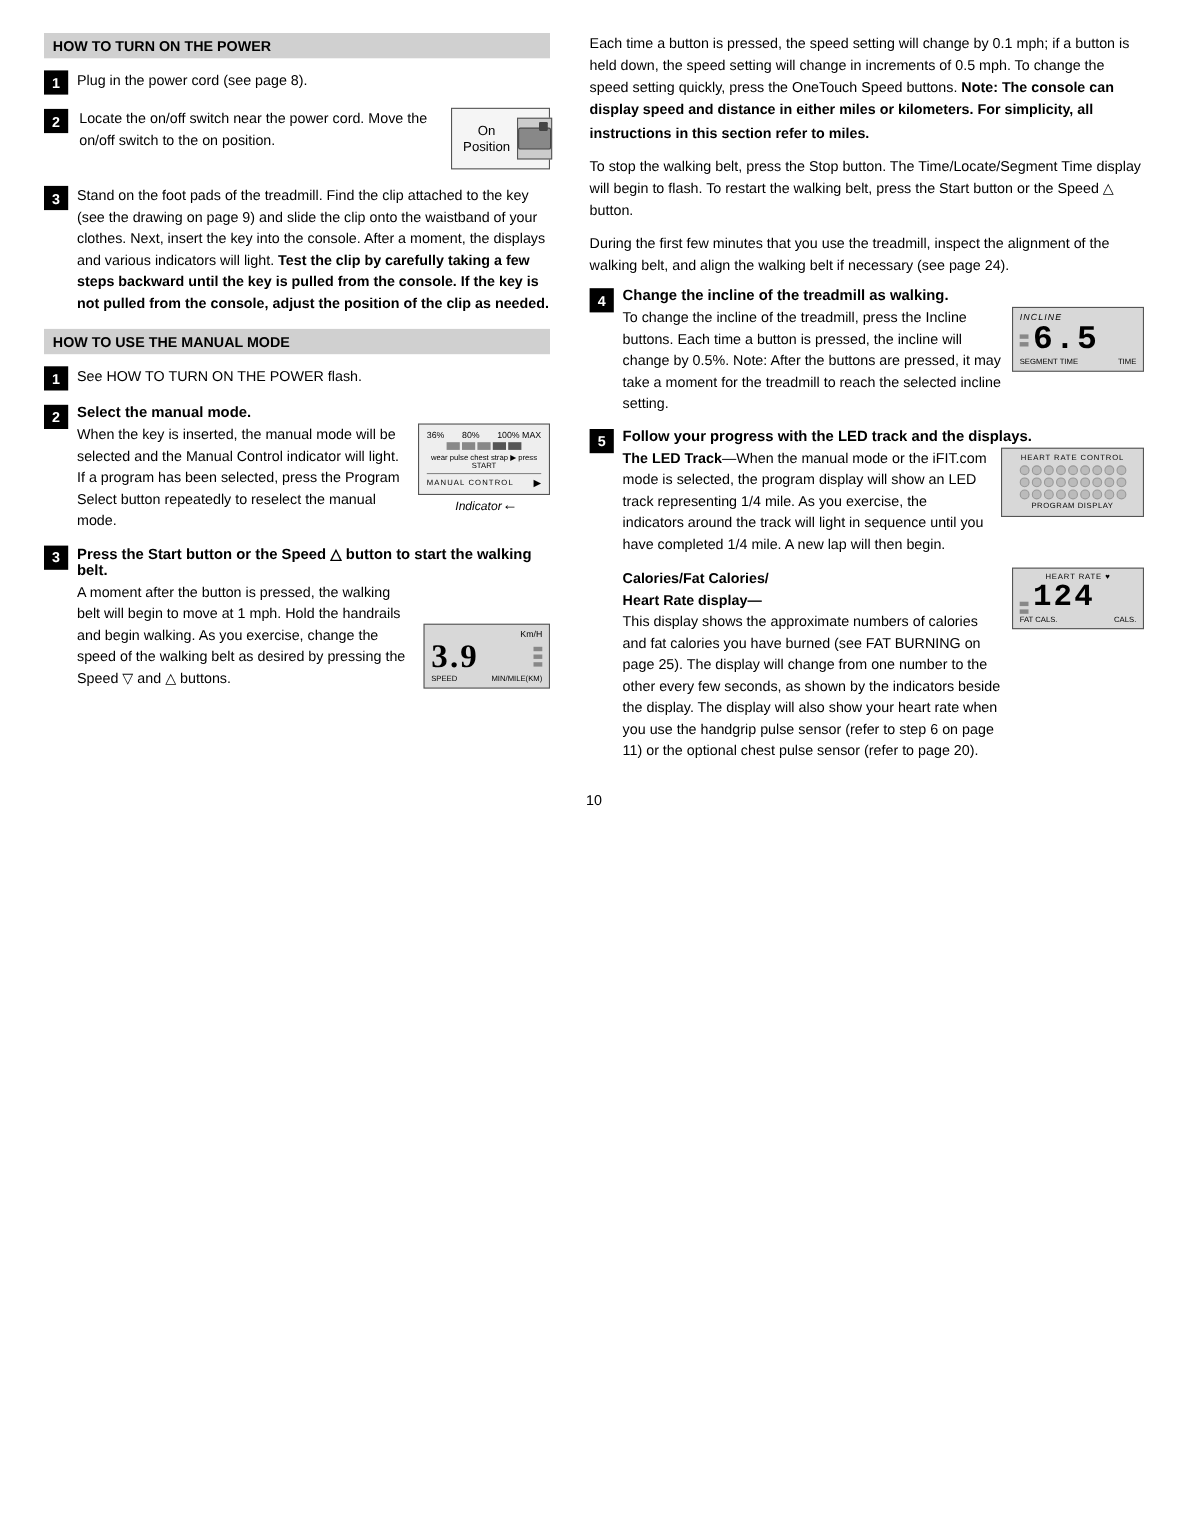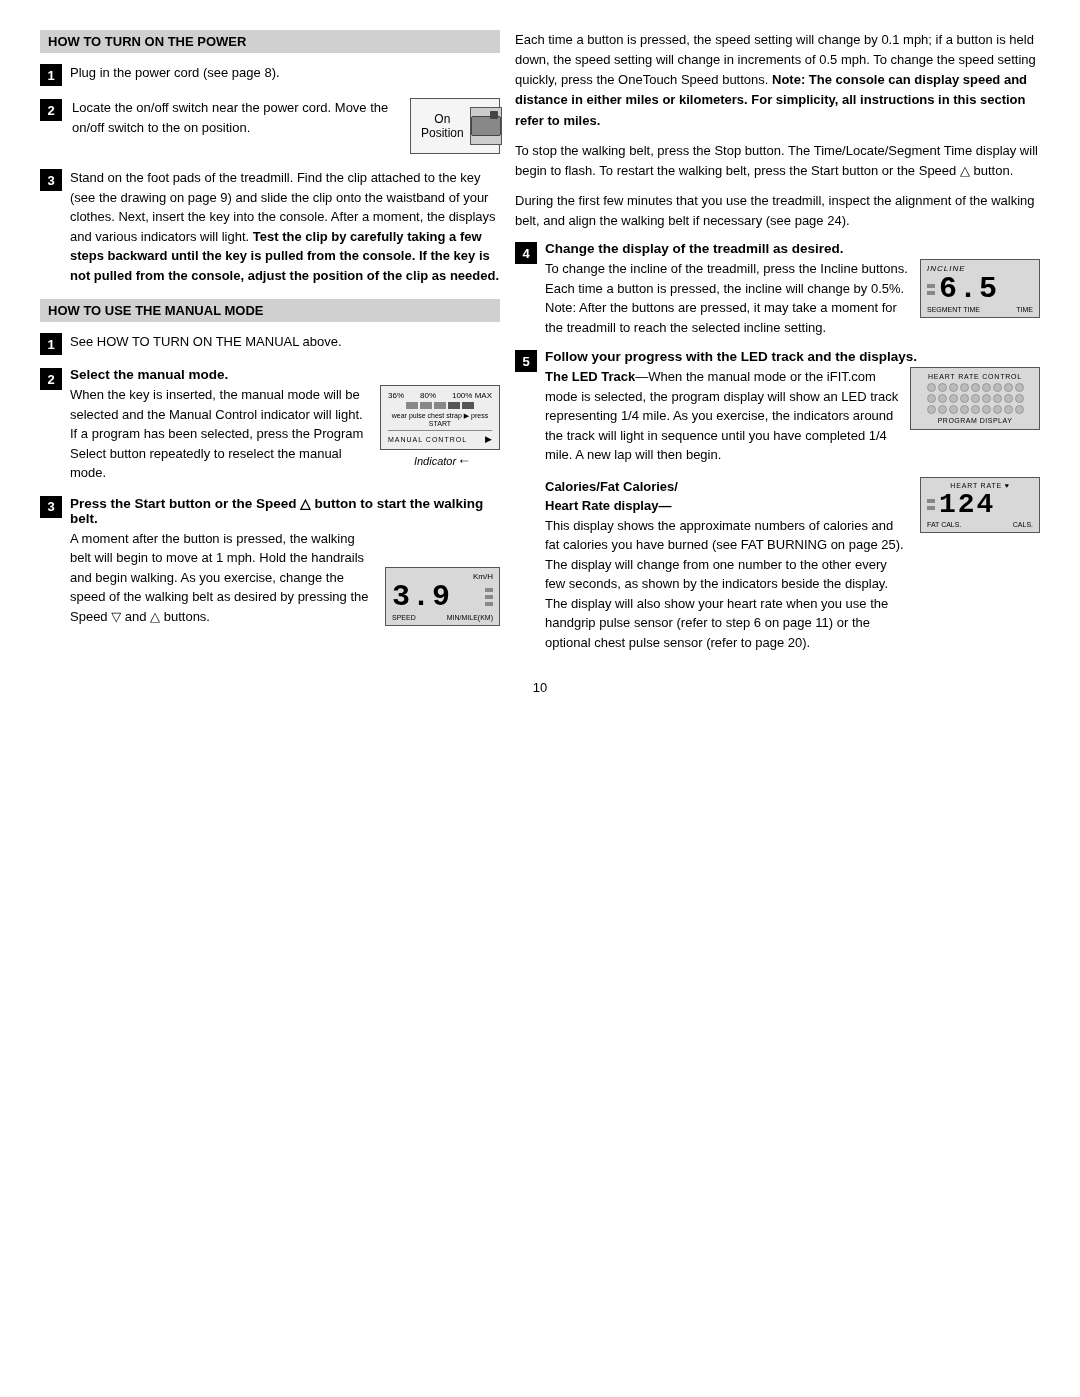--- a/index.html
+++ b/index.html
@@ -7,21 +7,21 @@
       width: 1080px;
       min-height: 1397px;
       background: #fff;
       font-family: Arial, Helvetica, sans-serif;
       font-size: 13.5px;
       color: #000;
       padding: 30px 40px;
     }
     .page-layout {
       display: flex;
-      gap: 15px;
+      gap: 36px;
       width: 100%;
     }
     .left-col {
       flex: 0 0 460px;
       max-width: 460px;
     }
     .right-col {
       flex: 1;
     }
     .section-header {
@@ -140,21 +140,21 @@
       </div>
     </div>
 
     <div style="margin-bottom: 14px;"></div>
 
     <div class="section-header">HOW TO USE THE MANUAL MODE</div>
 
     <div class="step-row">
       <div class="step-number">1</div>
       <div class="step-content">
-        <div class="step-text">See HOW TO TURN ON THE MANUAL above.</div>
+        <div class="step-text">See HOW TO TURN ON THE POWER flash.</div>
       </div>
     </div>
 
     <div class="step-row">
       <div class="step-number">2</div>
       <div class="step-content">
         <div class="step-title">Select the manual mode.</div>
         <div style="display: flex; gap: 10px; align-items: flex-start;">
           <div class="step-text" style="flex:1;">When the key is inserted, the manual mode will be selected and the Manual Control indicator will light. If a program has been selected, press the Program Select button repeatedly to reselect the manual mode.</div>
 
@@ -192,21 +192,21 @@
       <div class="step-content">
         <div class="step-title">Press the Start button or the Speed △ button to start the walking belt.</div>
         <div style="display: flex; gap: 10px; align-items: flex-end;">
           <div class="step-text" style="flex:1;">A moment after the button is pressed, the walking belt will begin to move at 1 mph. Hold the handrails and begin walking. As you exercise, change the speed of the walking belt as desired by pressing the Speed ▽ and △ buttons.</div>
 
           <div>
             <div style="border:1.5px solid #555; background:#d8d8d8; padding:4px 6px; width:115px;">
               <div style="font-size:8px; text-align:right; margin-bottom:1px;">Km/H</div>
               <div style="display:flex; align-items:center; gap:4px;">
                 <div style="flex:1;">
-                  <div style="font-size:30px; font-weight:bold; font-family:Liberation Mono, monospace; letter-spacing:2px; line-height:1;">3.9</div>
+                  <div style="font-size:30px; font-weight:bold; font-family:Liberation Serif, serif; letter-spacing:2px; line-height:1;">3.9</div>
                 </div>
                 <div style="display:flex; flex-direction:column; gap:3px;">
                   <div style="width:8px; height:4px; background:#888;"></div>
                   <div style="width:8px; height:4px; background:#888;"></div>
                   <div style="width:8px; height:4px; background:#888;"></div>
                 </div>
               </div>
               <div style="display:flex; justify-content:space-between; font-size:7px; margin-top:2px; text-transform:uppercase;">
                 <span>SPEED</span>
                 <span>MIN/MILE(km)</span>
@@ -223,21 +223,21 @@
 
     <div class="paragraph">Each time a button is pressed, the speed setting will change by 0.1 mph; if a button is held down, the speed setting will change in increments of 0.5 mph. To change the speed setting quickly, press the OneTouch Speed buttons. <span class="bold-text">Note: The console can display speed and distance in either miles or kilometers. For simplicity, all instructions in this section refer to miles.</span></div>
 
     <div class="paragraph">To stop the walking belt, press the Stop button. The Time/Locate/Segment Time display will begin to flash. To restart the walking belt, press the Start button or the Speed △ button.</div>
 
     <div class="paragraph">During the first few minutes that you use the treadmill, inspect the alignment of the walking belt, and align the walking belt if necessary (see page 24).</div>
 
     <div class="step4-row">
       <div class="step-number">4</div>
       <div class="step-content">
-        <div class="step-title">Change the display of the treadmill as desired.</div>
+        <div class="step-title">Change the incline of the treadmill as walking.</div>
         <div style="display:flex; gap:10px; align-items:flex-start;">
           <div class="step-text" style="flex:1;">To change the incline of the treadmill, press the Incline buttons. Each time a button is pressed, the incline will change by 0.5%. Note: After the buttons are pressed, it may take a moment for the treadmill to reach the selected incline setting.</div>
 
           <div style="border:1.5px solid #555; background:#d8d8d8; padding:4px 6px; min-width:120px;">
             <div style="font-size:8px; font-style:italic; margin-bottom:1px; letter-spacing:1px;">INCLINE</div>
             <div style="display:flex; align-items:center;">
               <div style="width:8px; display:flex; flex-direction:column; gap:3px; margin-right:4px;">
                 <div style="width:8px; height:4px; background:#888;"></div>
                 <div style="width:8px; height:4px; background:#888;"></div>
               </div>
@@ -300,21 +300,21 @@
             </div>
             <div style="font-size:7px; text-align:center; letter-spacing:0.5px; text-transform:uppercase;">PROGRAM DISPLAY</div>
           </div>
         </div>
 
         <div style="display:flex; gap:10px; align-items:flex-start;">
           <div class="step-text" style="flex:1;"><span class="bold-text">Calories/Fat Calories/<br>Heart Rate display—</span><br>This display shows the approximate numbers of calories and fat calories you have burned (see FAT BURNING on page 25). The display will change from one number to the other every few seconds, as shown by the indicators beside the display. The display will also show your heart rate when you use the handgrip pulse sensor (refer to step 6 on page 11) or the optional chest pulse sensor (refer to page 20).</div>
 
           <div style="border:1.5px solid #555; background:#d8d8d8; padding:4px 6px; min-width:120px;">
             <div style="font-size:7px; text-align:center; letter-spacing:0.8px; text-transform:uppercase; margin-bottom:2px;">HEART RATE ♥</div>
-            <div style="display:flex; align-items:center;">
+            <div style="display:flex; align-items:flex-end;">
               <div style="width:8px; display:flex; flex-direction:column; gap:3px; margin-right:4px;">
                 <div style="width:8px; height:4px; background:#888;"></div>
                 <div style="width:8px; height:4px; background:#888;"></div>
               </div>
               <div style="font-size:28px; font-weight:bold; font-family:'Courier New',monospace; letter-spacing:2px; line-height:1;">124</div>
             </div>
             <div style="display:flex; justify-content:space-between; font-size:7px; margin-top:2px; text-transform:uppercase;">
               <span>FAT CALS.</span>
               <span>CALS.</span>
             </div>

